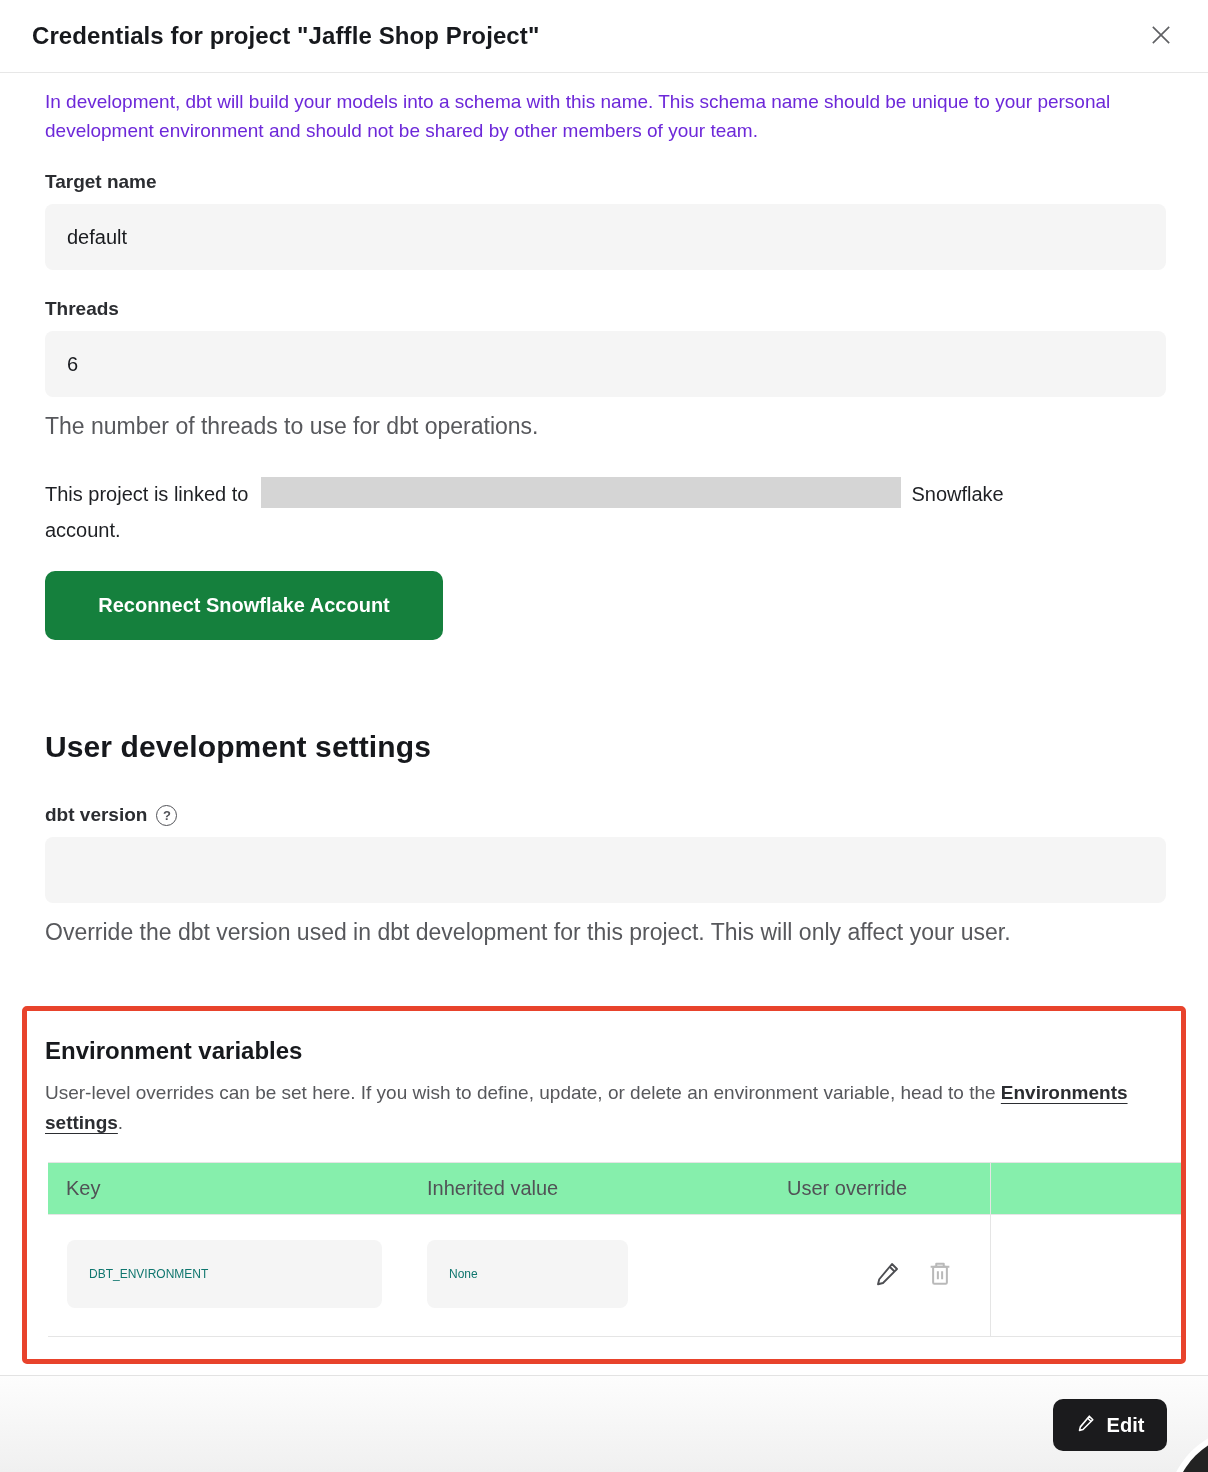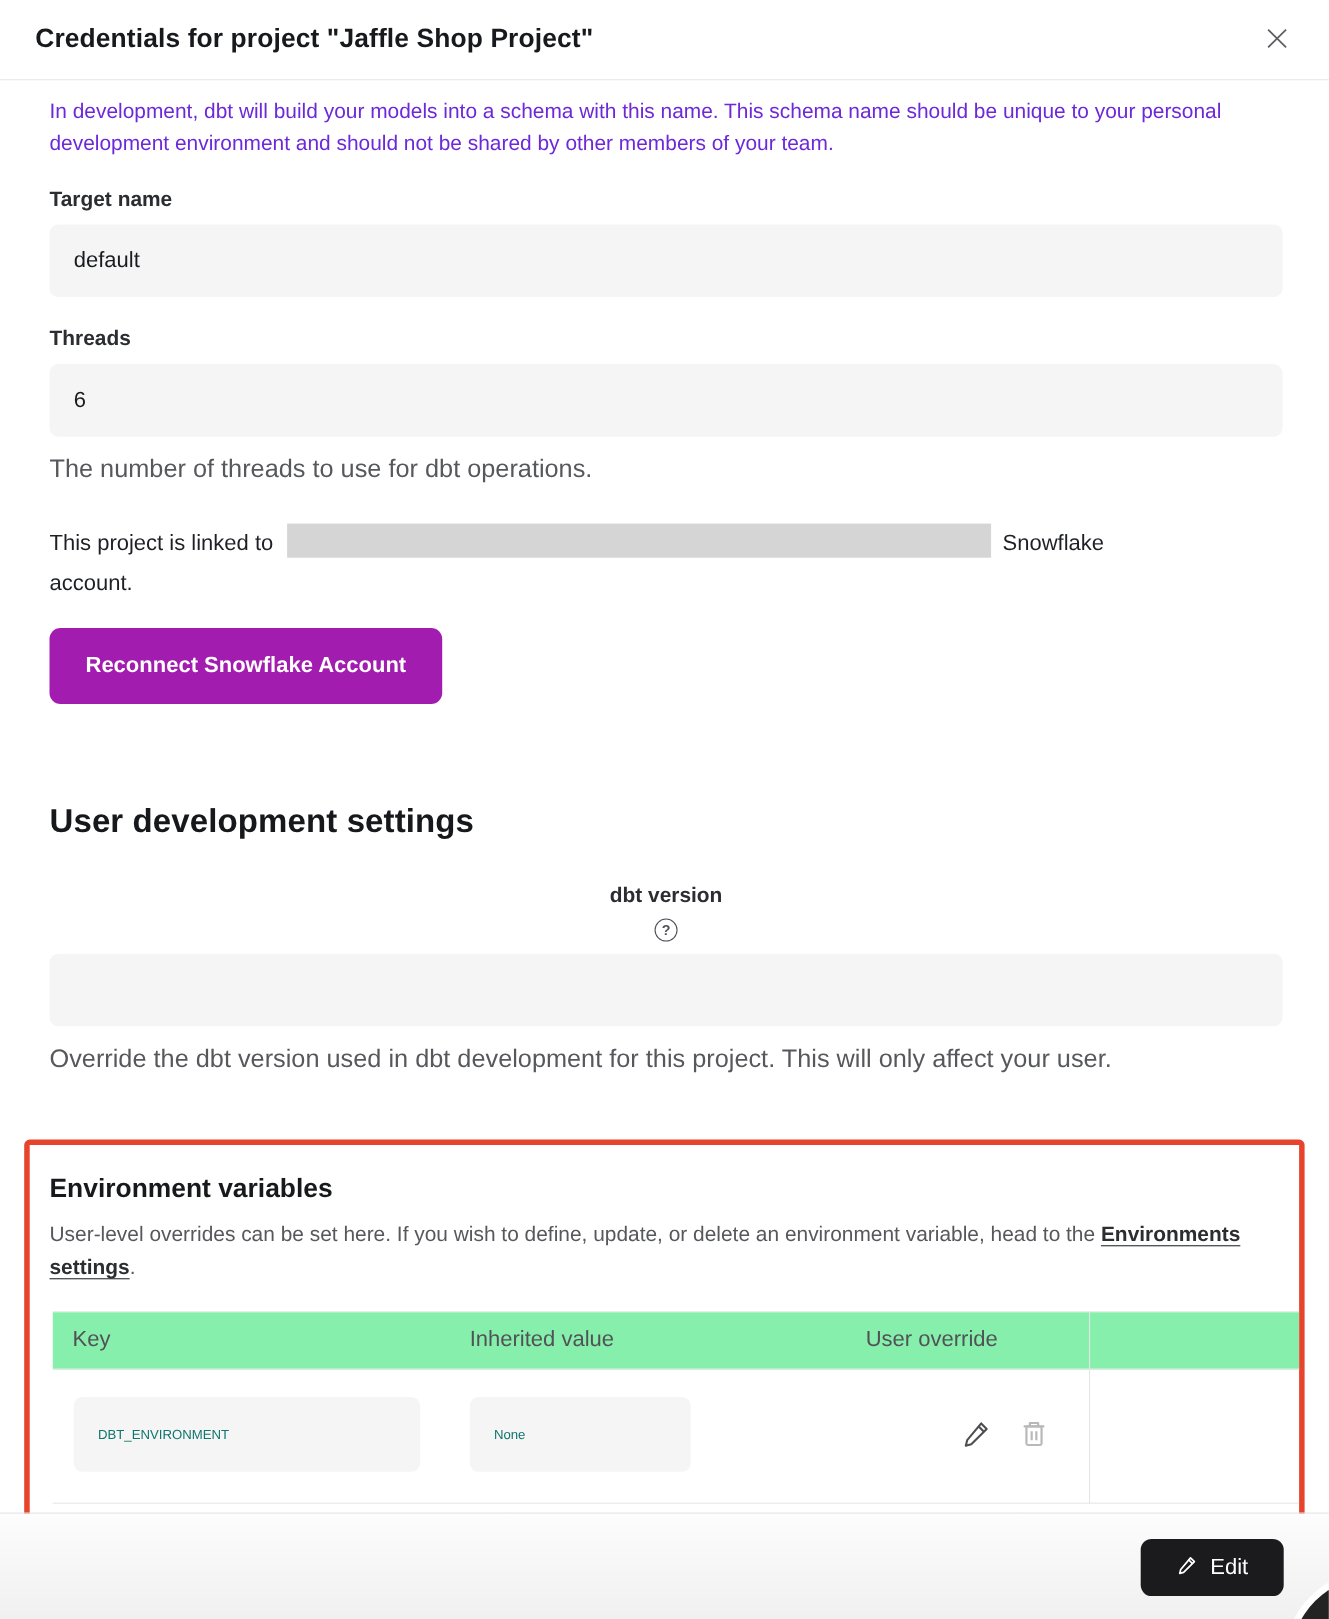--- a/index.html
+++ b/index.html
@@ -47,31 +47,31 @@
   .linked-line { margin-top:36px; font-size:20px; line-height:36px; color:#1e2024; }
   .redaction-block {
     display:inline-block;
     width:640px; height:31px;
     background:#d5d5d5;
     vertical-align:-7px;
     margin:0 10px 0 13px;
   }
   .btn-dark {
     margin-top:23px;
-    width:357px; height:69px;
-    background:#a21caf; color:#ffffff;
+    width:398px; height:69px;
+    background:#15803d; color:#ffffff;
     border:none; border-radius:10px;
     font-family:"Liberation Sans", sans-serif;
     font-size:20px; font-weight:700;
     display:flex; align-items:center; justify-content:center;
     cursor:pointer;
   }
   .section-heading { margin-top:90px; font-size:30px; font-weight:700; color:#16181c; letter-spacing:.1px; }
   .section-desc { margin-top:17px; max-width:1080px; }
-  .label-row { margin-top:40px; display:flex; align-items:center; gap:9px;flex-direction:column; }
+  .label-row { margin-top:40px; display:flex; align-items:center; gap:9px; }
   .help-circle {
     width:21px; height:21px;
     border:1.5px solid #515257; border-radius:50%;
     display:flex; align-items:center; justify-content:center;
     font-size:13px; font-weight:700; color:#515257;
     cursor:default;
   }
   
   .highlight-box {
     margin:60px 0 0 -23px;
@@ -122,25 +122,25 @@
   .icon-trash { color:#b9b9b9; }
   
   .modal-footer {
     position:absolute; left:0; right:0; bottom:0;
     height:97px;
     background:linear-gradient(#fdfdfd, #f0f0f0);
     border-top:1px solid #e3e3e3;
   }
   .edit-btn {
     position:absolute; right:41px; top:23px;
-    width:130px; height:52px;
+    width:114px; height:52px;
     background:#1b1b1d; color:#ffffff;
     border:none; border-radius:10px;
     font-family:"Liberation Sans", sans-serif;
-    font-size:20px; font-weight:400;
+    font-size:20px; font-weight:700;
     display:flex; align-items:center; justify-content:center; gap:10px;
     cursor:pointer;
   }
   .corner-shape {
     position:absolute;
     width:154px; height:154px;
     right:-119px; bottom:-115px;
     background:#232323;
     border-radius:50%;
     box-shadow:0 0 0 6px #ffffff;

